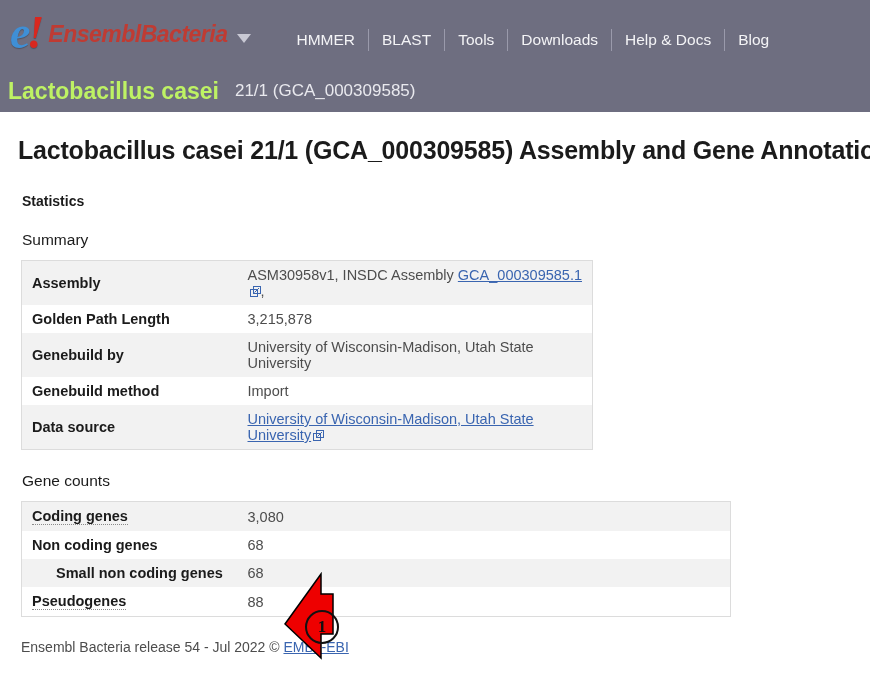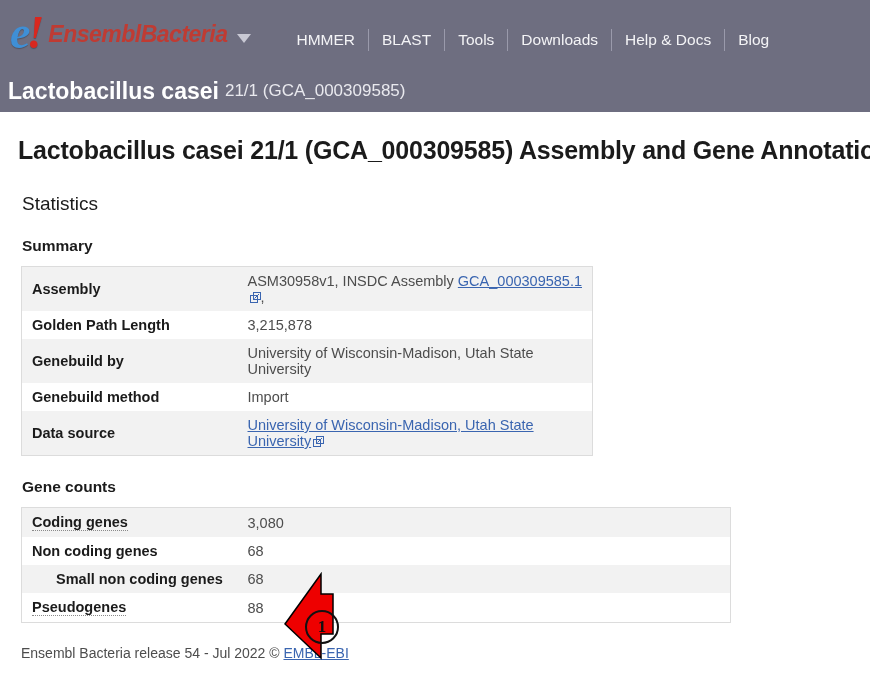--- a/index.html
+++ b/index.html
@@ -95,53 +95,53 @@
   }
 
   #species-bar {
     height: 44px;
     display: flex;
     align-items: center;
     padding-left: 8px;
     border-top: 1px solid #6e6e80;
   }
   #species-bar .sp-name {
-    color: #ffffff;
+    color: #bef264;
     font-size: 23px;
     font-weight: bold;
     font-style: normal;
   }
   #species-bar .sp-strain {
     color: #e9e9ee;
     font-size: 17px;
-    margin-left: 6px;
+    margin-left: 16px;
     font-weight: normal;
   }
 
   
   #content {
     padding: 0 16px;
   }
   #page-title {
     font-size: 25px;
     font-weight: bold;
     color: #1b1b1b;
     margin: 24px 0 0 2px;
     letter-spacing: -0.2px;
     white-space: nowrap;
   }
   h2.section {
-    font-size: 19px;
-    font-weight: normal;
+    font-size: 14px;
+    font-weight: bold;
     color: #1b1b1b;
     margin: 28px 0 0 6px;
   }
   h3.subsection {
     font-size: 15.5px;
-    font-weight: bold;
+    font-weight: normal;
     color: #1b1b1b;
     margin: 22px 0 0 6px;
   }
 
   table.stats {
     border-collapse: collapse;
     margin: 11px 0 0 5px;
     border: 1px solid #dcdcdc;
     table-layout: fixed;
   }

